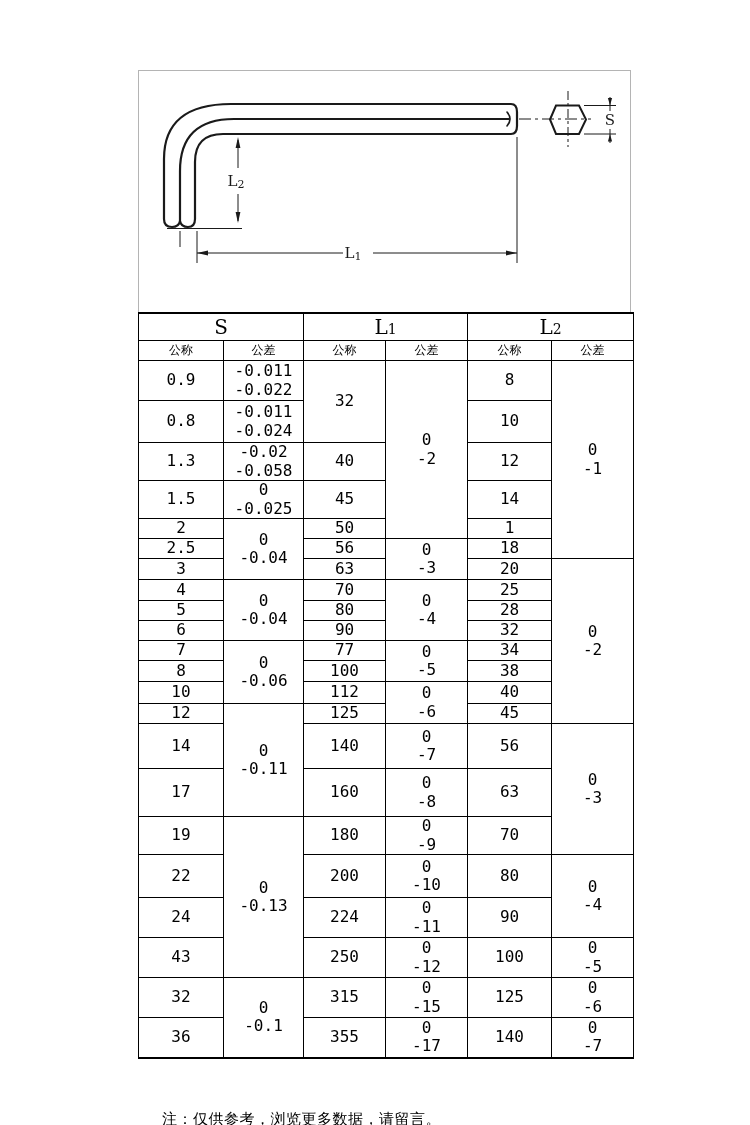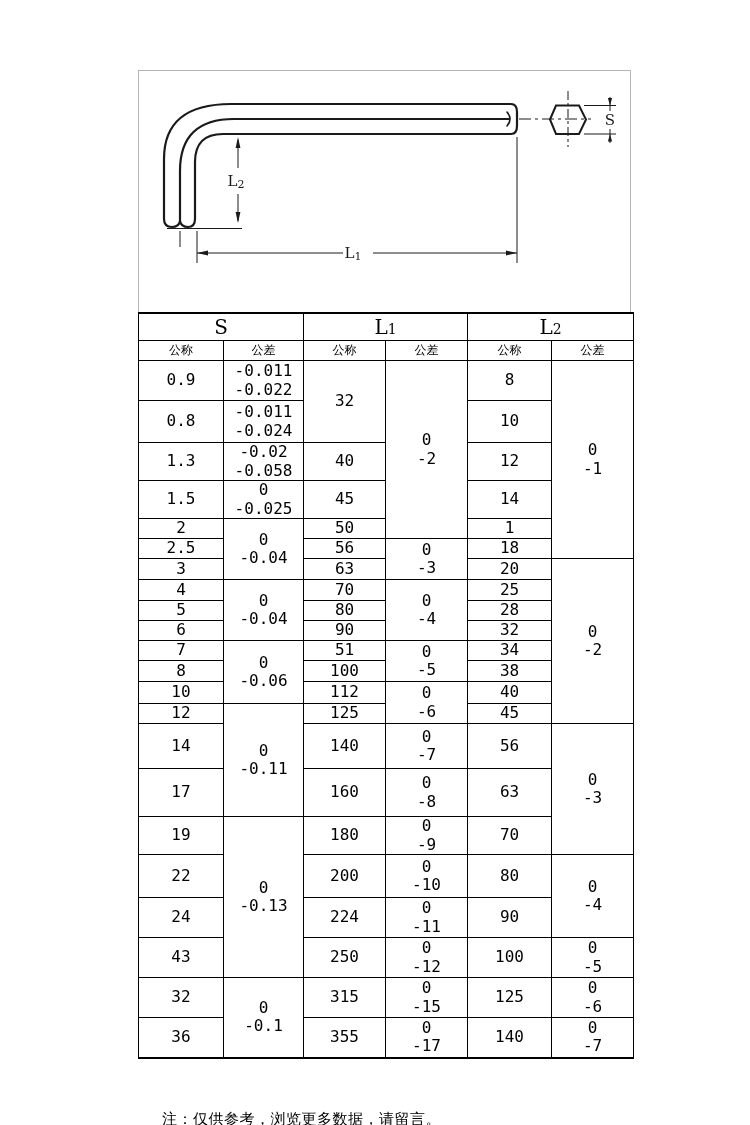--- a/index.html
+++ b/index.html
@@ -173,21 +173,21 @@
           <td>28</td>
         </tr>
         <tr style="height: 20px;">
           <td>6</td>
           <td>90</td>
           <td>32</td>
         </tr>
         <tr style="height: 20px;">
           <td>7</td>
           <td rowspan="3">0<br>-0.06</td>
-          <td>51</td>
+          <td>77</td>
           <td rowspan="2">0<br>-5</td>
           <td>34</td>
         </tr>
         <tr style="height: 21px;">
           <td>8</td>
           <td>100</td>
           <td>38</td>
         </tr>
         <tr style="height: 22px;">
           <td>10</td>

